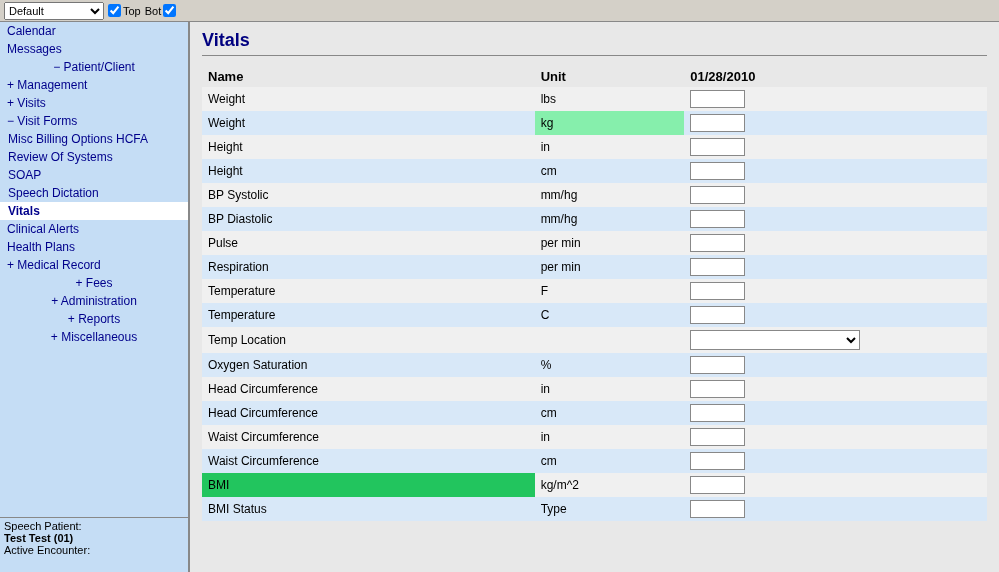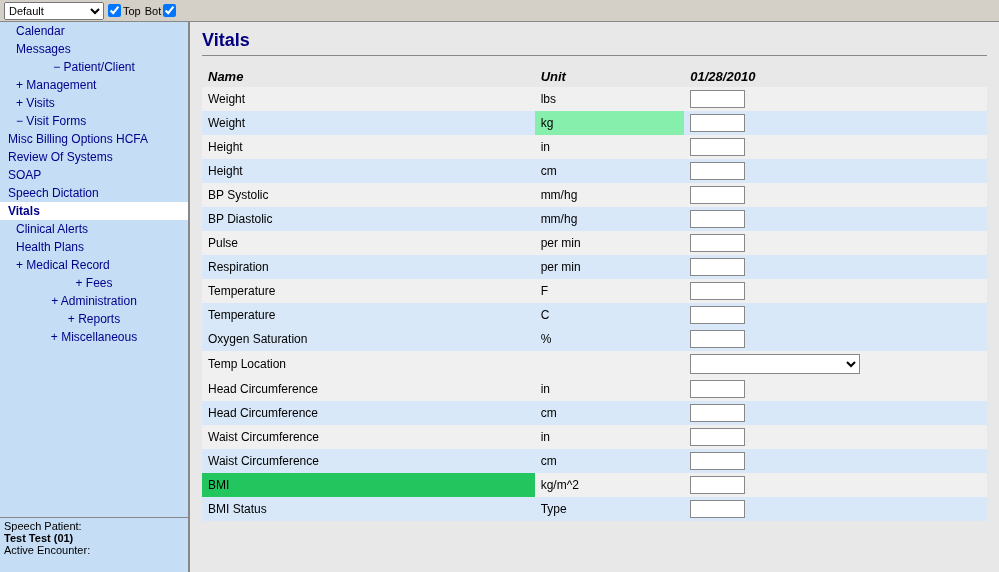--- a/index.html
+++ b/index.html
@@ -46,21 +46,21 @@
     }
     .sidebar-item {
       padding: 2px 4px 2px 8px;
       cursor: pointer;
       color: #00008b;
       font-size: 12px;
       white-space: nowrap;
     }
     .sidebar-item.selected { background: #ffffff; font-weight: bold; }
     .sidebar-item.top-level { font-weight: normal; padding-left: 4px; text-align: center; }
-    .sidebar-item.indent1 { padding-left: 16px; }
+    .sidebar-item.indent1 { padding-left: 7px; }
     .sidebar-item.indent2 { }
 
     
     #status-bar {
       background: #c5ddf5;
       border-top: 1px solid #888;
       padding: 2px 4px;
       font-size: 11px;
       height: 55px;
     }
@@ -86,21 +86,20 @@
     #vitals-table {
       width: 100%;
       border-collapse: collapse;
     }
     #vitals-table th {
       text-align: left;
       font-weight: bold;
       font-size: 13px;
       padding: 3px 6px;
       background: #e8e8e8;
-      font-style: italic;
     }
     #vitals-table td {
       padding: 3px 6px;
       font-size: 12px;
     }
     #vitals-table tr:nth-child(even) td { background: #d8e8f8; }
     #vitals-table tr:nth-child(odd) td { background: #f0f0f0; }
     .vital-input {
       width: 55px;
       height: 18px;
@@ -273,29 +272,29 @@
           <tr style="background: rgb(240, 240, 240);">
             <td style="background: rgb(240, 240, 240);">Temperature</td>
             <td style="background: rgb(240, 240, 240);">F</td>
             <td style="background: rgb(240, 240, 240);"><input type="text" class="vital-input" style=""></td>
           </tr>
           <tr style="background: rgb(216, 232, 248);">
             <td style="background: rgb(216, 232, 248);">Temperature</td>
             <td style="background: rgb(216, 232, 248);">C</td>
             <td style="background: rgb(216, 232, 248);"><input type="text" class="vital-input" style=""></td>
           </tr>
-          <tr style="background: rgb(216, 232, 248);">
-            <td style="background: rgb(216, 232, 248);">Oxygen Saturation</td>
-            <td style="background: rgb(216, 232, 248);">%</td>
-            <td style="background: rgb(216, 232, 248);"><input type="text" class="vital-input" style=""></td>
-          </tr>
           <tr style="background: rgb(240, 240, 240);">
             <td style="background: rgb(240, 240, 240);">Temp Location</td>
             <td style="background: rgb(240, 240, 240);"></td>
             <td style="background: rgb(240, 240, 240);"><select class="vital-select"><option value=""></option></select></td>
+          </tr>
+          <tr style="background: rgb(216, 232, 248);">
+            <td style="background: rgb(216, 232, 248);">Oxygen Saturation</td>
+            <td style="background: rgb(216, 232, 248);">%</td>
+            <td style="background: rgb(216, 232, 248);"><input type="text" class="vital-input" style=""></td>
           </tr>
           <tr style="background: rgb(240, 240, 240);">
             <td style="background: rgb(240, 240, 240);">Head Circumference</td>
             <td style="background: rgb(240, 240, 240);">in</td>
             <td style="background: rgb(240, 240, 240);"><input type="text" class="vital-input" style=""></td>
           </tr>
           <tr style="background: rgb(216, 232, 248);">
             <td style="background: rgb(216, 232, 248);">Head Circumference</td>
             <td style="background: rgb(216, 232, 248);">cm</td>
             <td style="background: rgb(216, 232, 248);"><input type="text" class="vital-input" style=""></td>

